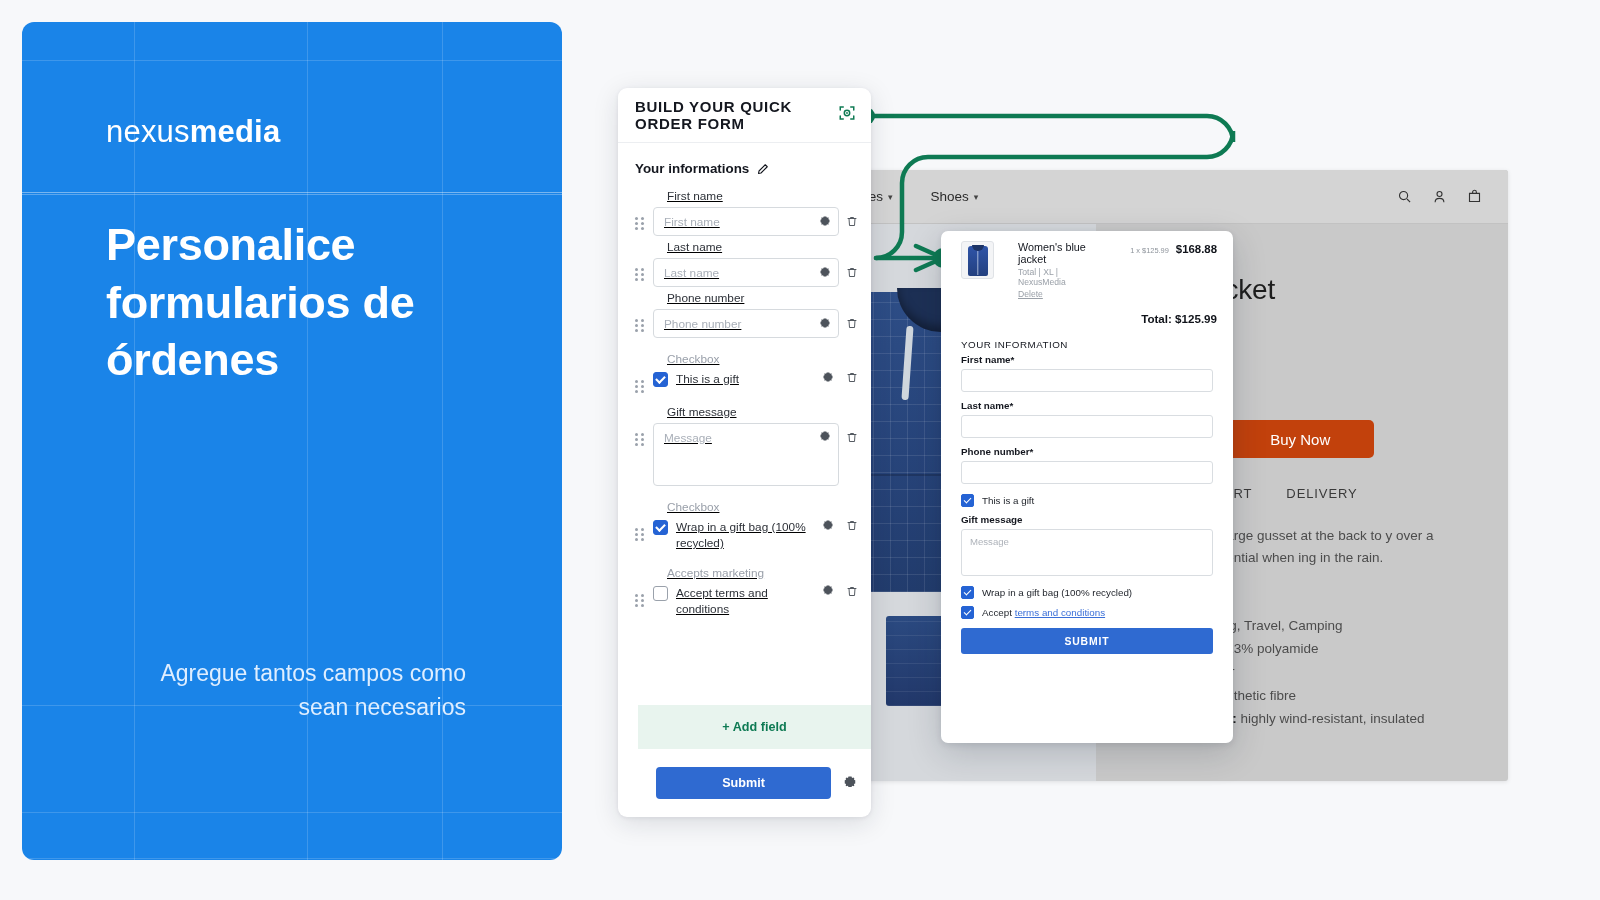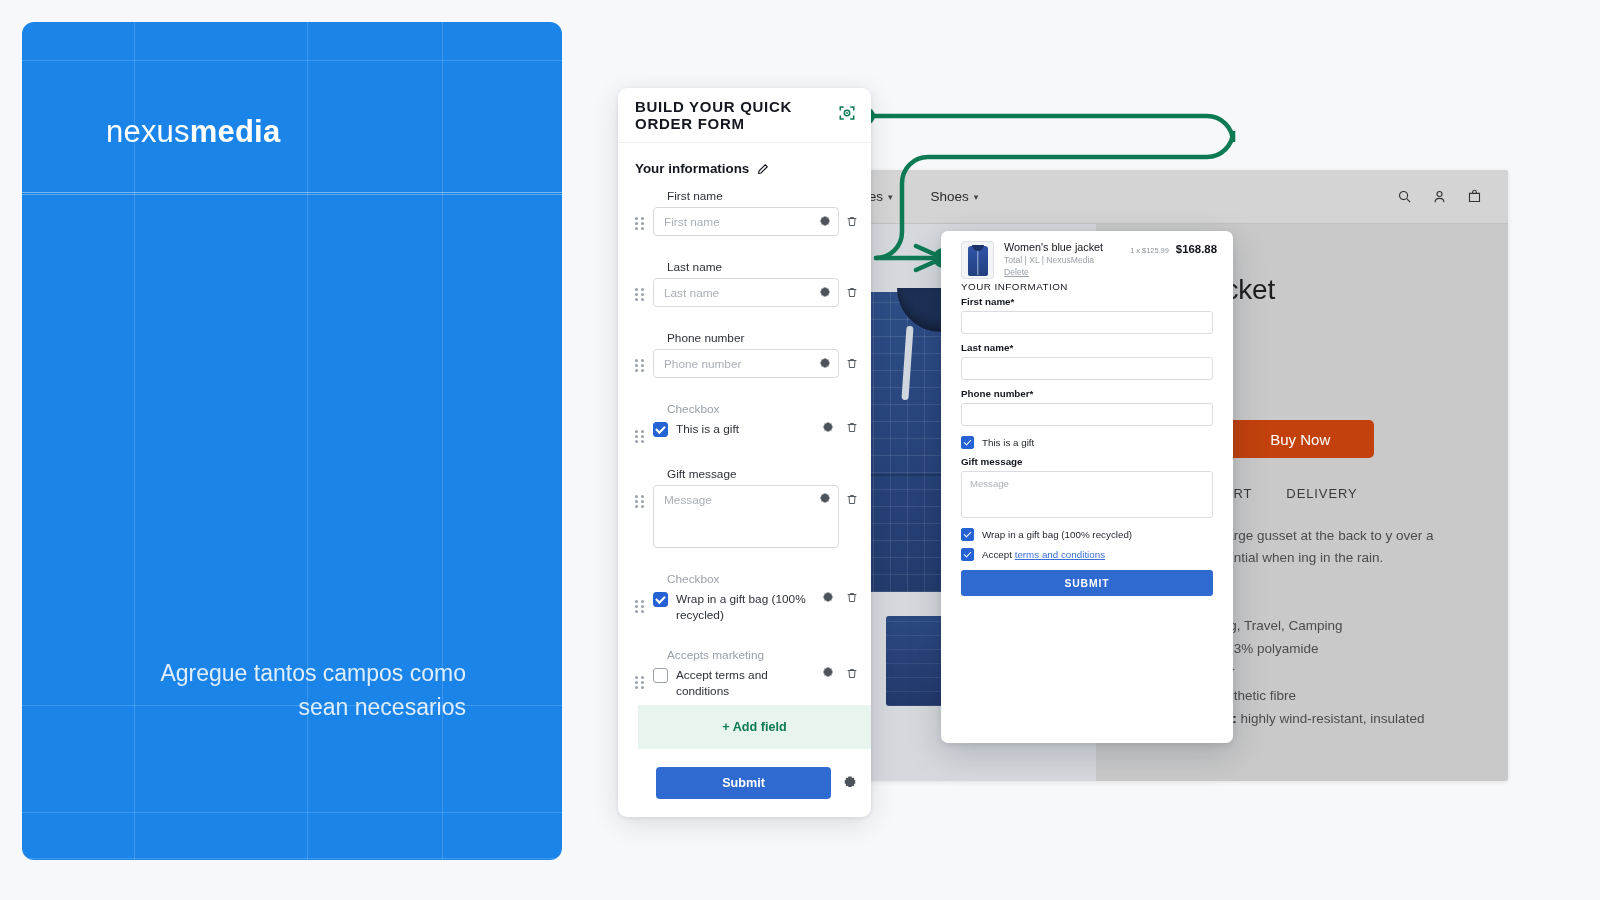--- a/index.html
+++ b/index.html
@@ -158,21 +158,21 @@
   }
   .builder-head .t {
     font-size: 15px; font-weight: 700; letter-spacing: .72px; color: #14171f;
   }
   .focus-icon { margin-left: auto; }
   .builder-scroll { flex: 1; overflow: hidden; padding: 18px 13px 0 17px; }
   .sect-title {
     font-size: 13.4px; font-weight: 700; color: #14171f;
     display: flex; align-items: center; gap: 8px; margin-bottom: 13px;
   }
-  .fld { margin-bottom: 24px; }
+  .fld { margin-bottom: 4px; text-decoration: underline; }
   .fld-label { font-size: 11.8px; color: #2d3138; margin-left: 32px; margin-bottom: 4px; }
   .fld-label.muted { color: #9aa0aa; }
   .fld-row { display: flex; align-items: flex-start; gap: 7px; }
   .grip {
     width: 11px; flex: none; margin-top: 10px;
     display: grid; grid-template-columns: 3px 3px; gap: 2px 3px;
   }
   .grip b { width: 3px; height: 3px; background: #9aa1ab; border-radius: 50%; display: block; }
   .inp {
     flex: 1; height: 29px; border: 1px solid #d6dade; border-radius: 4px;
@@ -215,21 +215,21 @@
     width: 292px; height: 512px;
     background: #fff; border-radius: 7px;
     box-shadow: 0 10px 34px rgba(15,25,45,.18), 0 2px 6px rgba(15,25,45,.10);
     overflow: hidden;
   }
   .modal-head {
     padding: 15px 16px 0 20px; display: flex; align-items: flex-start;
   }
   .modal-title { font-size: 13.4px; font-weight: 700; color: #10131a; }
   .modal-x { margin-left: auto; color: #3a3f48; line-height: 1; cursor: pointer; }
-  .line-item { display: flex; padding: 10px 16px 0 20px; gap: 10px; }
+  .line-item { display: flex; padding: 10px 16px 0 20px; gap: 24px; }
   .thumb {
     width: 33px; height: 38px; flex: none; border: 1px solid #dfe2e6; border-radius: 3px;
     background: #f3f4f6; position: relative; overflow: hidden;
   }
   .thumb .j {
     position: absolute; left: 50%; top: 4px; transform: translateX(-50%);
     width: 20px; height: 30px; border-radius: 3px 3px 2px 2px;
     background: linear-gradient(180deg,#2f54a8,#23407f);
   }
   .thumb .j::before {
@@ -301,20 +301,21 @@
         <i class="h" style="top:683px"></i>
         <i class="h" style="top:836px"></i>
       <i class="h" style="top:170px"></i>
     </div>
     <div class="hero-grid">
       <i class="h" style="top:172px"></i>
       <i class="h" style="top:790px"></i>
     </div>
     <div class="hero-inner">
       <div class="hero-logo"><span>nexus</span><b>media</b></div>
+      <div class="hero-title">Personalice formularios de órdenes</div>
       <div class="hero-sub">Agregue tantos campos como sean necesarios</div>
     </div>
   </div>
 
   <div class="store">
     <div class="store-nav">
       <div class="navlinks">
         <div class="navlink">
           <span>othes</span>
           <span class="caret">▾</span>
@@ -645,20 +646,21 @@
         <div class="li-name">Women's blue jacket</div>
         <div class="li-meta">Total  |  XL  |  NexusMedia</div>
         <div class="li-del">Delete</div>
       </div>
       <div class="li-prices">
         <span class="li-unit">1 x $125.99</span>
         <span class="li-total">$168.88</span>
       </div>
     </div>
 
+    <div class="order-total">Total: $125.99</div>
 
     <div class="modal-body">
       <div class="yi">YOUR INFORMATION</div>
 
       <div class="m-label">First name*</div>
       <div class="m-input"></div>
 
       <div class="m-label">Last name*</div>
       <div class="m-input"></div>
 

